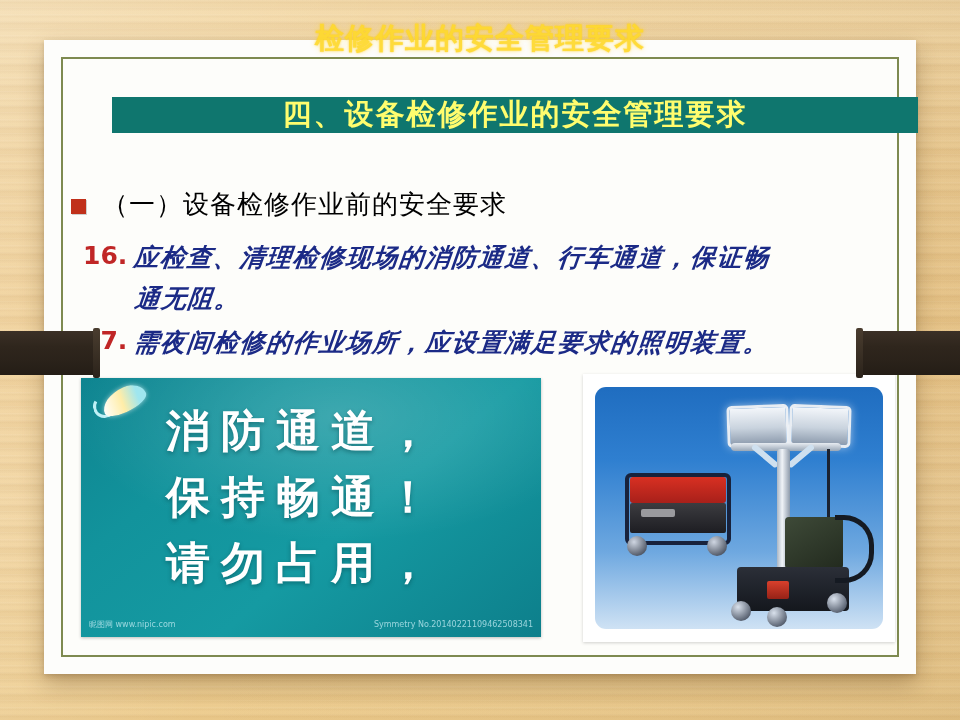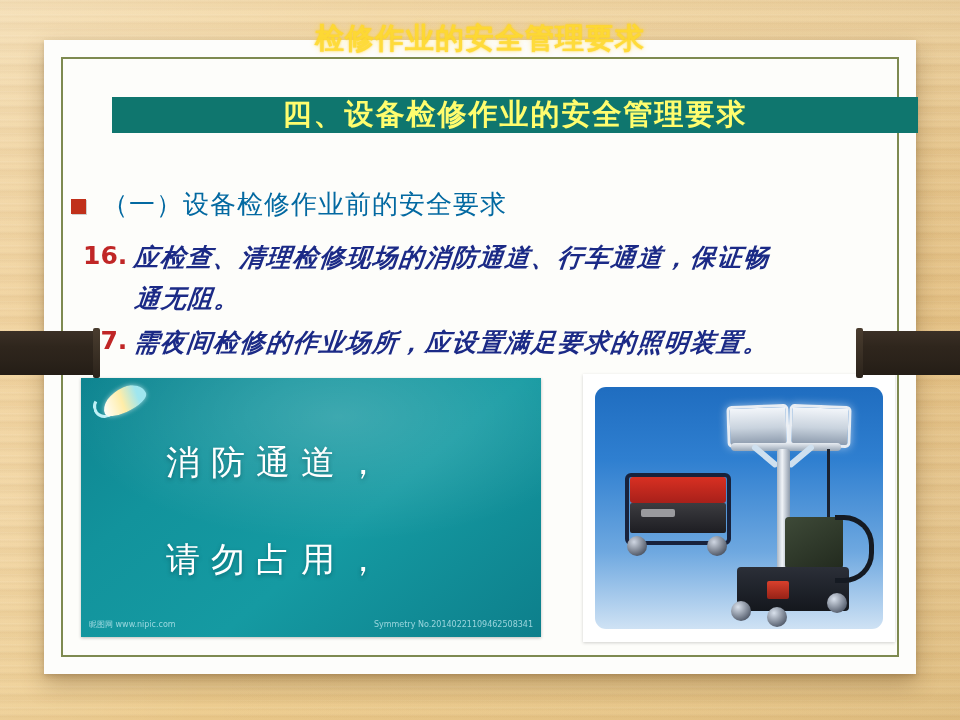--- a/index.html
+++ b/index.html
@@ -65,21 +65,21 @@
   #titlebar .t{
     font-family:"DejaVu Sans","Liberation Sans",sans-serif;
     font-size:29px;font-weight:bold;color:#fffd6e;letter-spacing:2px;white-space:nowrap;
   }
 
   
   #bulletrow{position:absolute;left:8px;top:128px;display:flex;align-items:center;gap:16px;}
   #bulletsq{width:15px;height:15px;background:#c0301a;box-shadow:1px 1px 0 rgba(0,0,0,.18);flex:none;margin-top:4px;}
   #bullettext{
     font-family:"DejaVu Sans","Liberation Sans",sans-serif;
-    font-size:26px;color:#0369a1;white-space:nowrap;letter-spacing:1px;
+    font-size:26px;color:#000000;white-space:nowrap;letter-spacing:1px;
   }
 
   
   .item{position:absolute;display:flex;align-items:flex-start;white-space:nowrap;}
   .num{
     font-family:"DejaVu Sans","Liberation Sans",sans-serif;
     font-size:25px;font-weight:bold;color:#c02626;margin-right:7px;flex:none;
   }
   .hand{
     font-family:"DejaVu Serif","Liberation Serif",serif;
@@ -116,24 +116,23 @@
     border:3px solid #bff0f6;border-right-color:transparent;border-top-color:transparent;
     border-radius:50%;transform:rotate(-15deg);
   }
   #sign .logo .lbl{
     position:absolute;left:4px;top:30px;font-size:8px;color:#cdeef3;letter-spacing:1px;
     font-family:"DejaVu Sans",sans-serif;opacity:.85;
   }
   #sign .lines{position:absolute;left:85px;right:8px;top:20px;}
   #sign .line{
     font-family:"DejaVu Sans","Liberation Sans",sans-serif;
-    font-weight:normal;color:#ffffff;font-size:34px;letter-spacing:11px;
+    font-weight:bold;color:#ffffff;font-size:44px;letter-spacing:11px;
     line-height:66px;white-space:nowrap;
     text-shadow:0 2px 4px rgba(0,60,66,0.45);
-    margin-top:31px;
   }
   #sign .foot{
     position:absolute;left:0;right:0;bottom:4px;height:18px;
     display:flex;justify-content:space-between;align-items:center;padding:0 8px;
     font-family:"DejaVu Sans",sans-serif;font-size:8px;color:#b9e7ee;opacity:.8;white-space:nowrap;gap:36px;
   }
 
   
   #photoframe{
     position:absolute;left:520px;top:0px;width:312px;height:268px;background:#ffffff;
@@ -216,22 +215,22 @@
 
       <div id="sign">
         <div class="glow"></div>
         <div class="logo">
           <div class="hook"></div>
           <div class="swirl"></div>
           <div class="lbl">&nbsp;</div>
         </div>
         <div class="lines">
           <div class="line">消防通道，</div>
+          <div class="line">保持畅通！</div>
           <div class="line">请勿占用，</div>
-          <div class="line">保持畅通！</div>
         </div>
         <div class="foot">
           <span>昵图网 www.nipic.com</span>
           <span>Symmetry No.20140221109462508341</span>
         </div>
       </div>
 
       <div id="photoframe">
         <div id="photo">
           <div class="gen">

